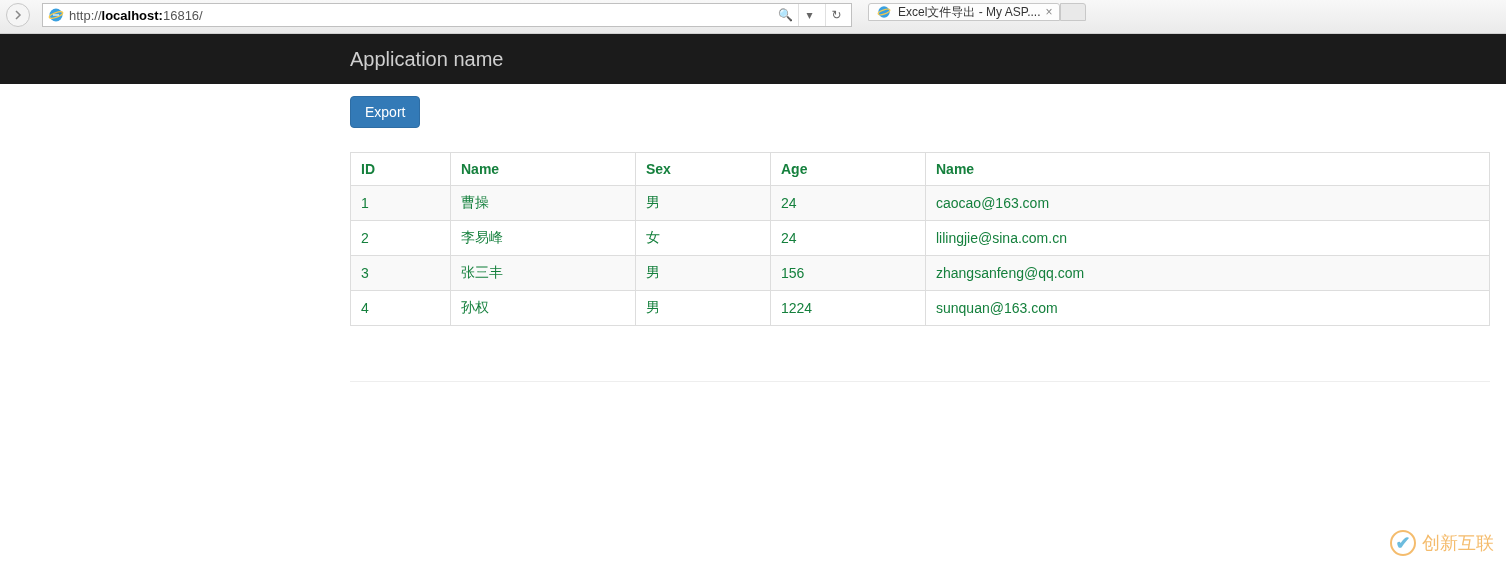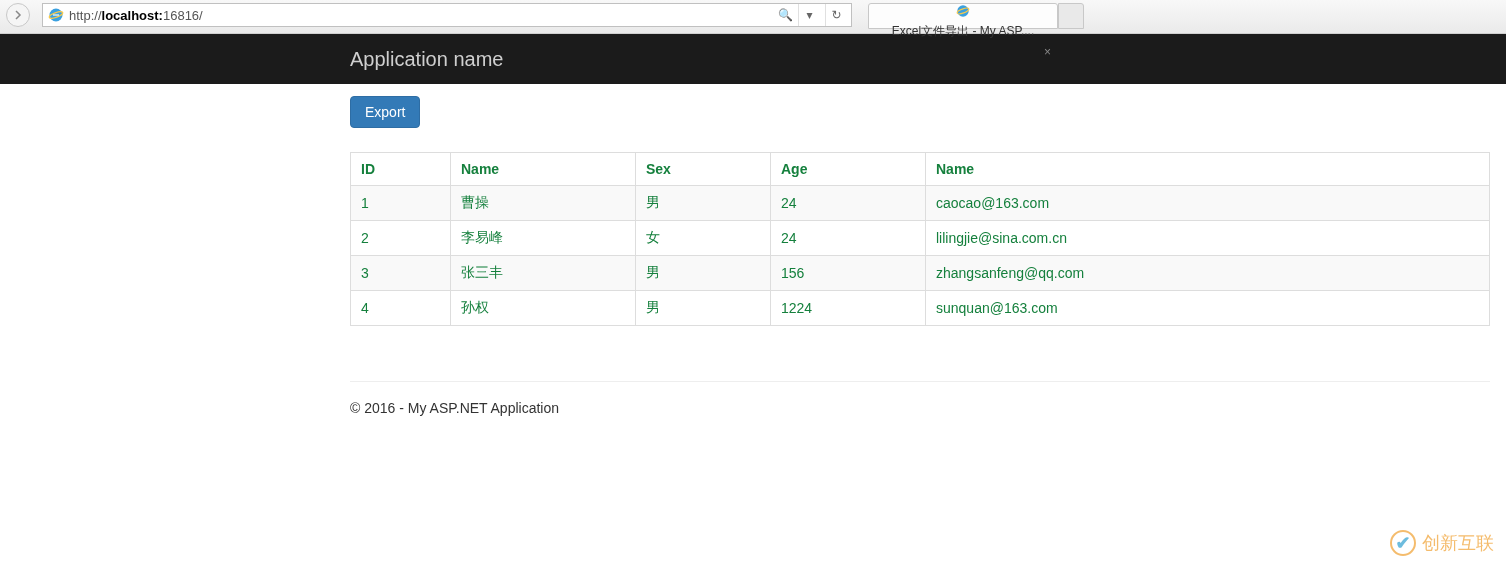--- a/index.html
+++ b/index.html
@@ -39,33 +39,32 @@
       padding: 0 4px;
       font-size: 13px;
       gap: 4px;
     }
     .addressbar-url { flex: 1; color: #555; }
     .addressbar-url .bold { color: #000; font-weight: 700; }
     .search-tools { display: flex; align-items: center; gap: 5px; color: #777; font-size: 12px; margin-left: auto; }
     .dropdown-btn, .refresh-btn { width: 22px; height: 22px; display:flex; align-items:center; justify-content:center; color:#666; border-left: 1px solid #e0e0e0; }
     .tab-strip { display: flex; align-items: stretch; margin-left: 4px; }
     .browser-tab {
-      height: 26px;
+      height: 18px;
       min-width: 190px;
       background: #fdfdfd;
       border: 1px solid #c8c8c8;
       border-top-left-radius: 3px;
       border-top-right-radius: 3px;
       display: flex;
       align-items: center;
       padding: 0 6px;
       font-size: 12px;
       color: #333;
       gap: 5px;
-      flex-direction: column;
     }
     .browser-tab .close { margin-left: auto; color: #888; cursor: pointer; }
     .blank-tab { width: 26px; background: #e9e9e9; border:1px solid #c8c8c8; border-top-right-radius:3px; }
 
     
     .navbar {
       background: #1b1b1b;
       color: #9d9d9d;
       height: 50px;
       display: flex;
@@ -216,19 +215,18 @@
           <td>4</td>
           <td>孙权</td>
           <td>男</td>
           <td>1224</td>
           <td>sunquan@163.com</td>
         </tr>
       </tbody>
   </table>
 
   <hr class="sep">
-  <div class="footer">© 2016 - My ASP.NET Application</div>
 </div>
 
 <div class="watermark">
   <span class="wm-icon">✔</span>
   <span>创新互联</span>
 </div>
 
 </body></html>

